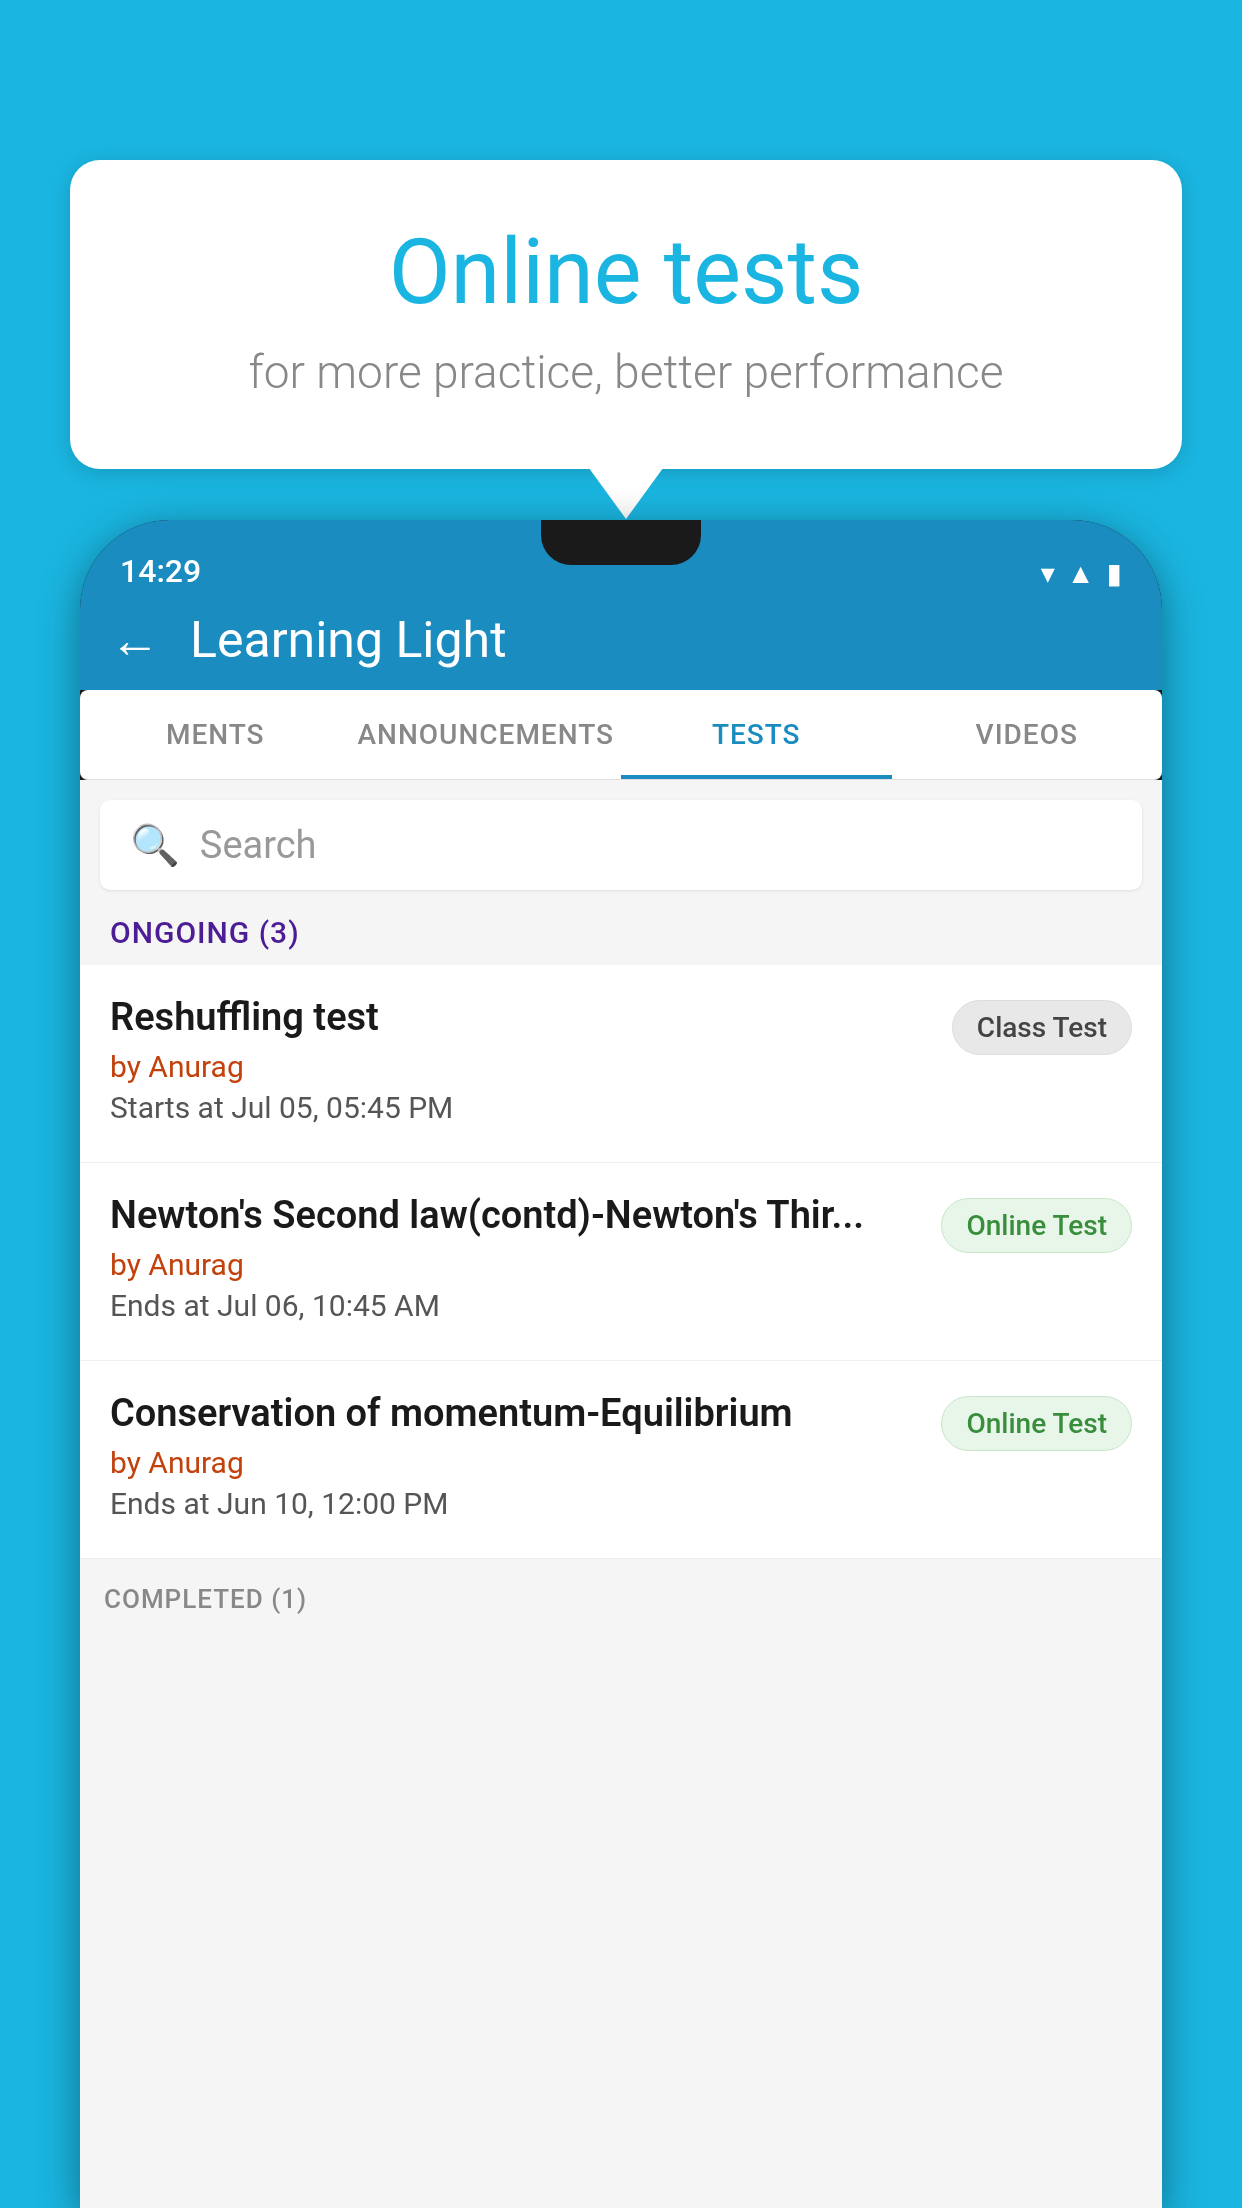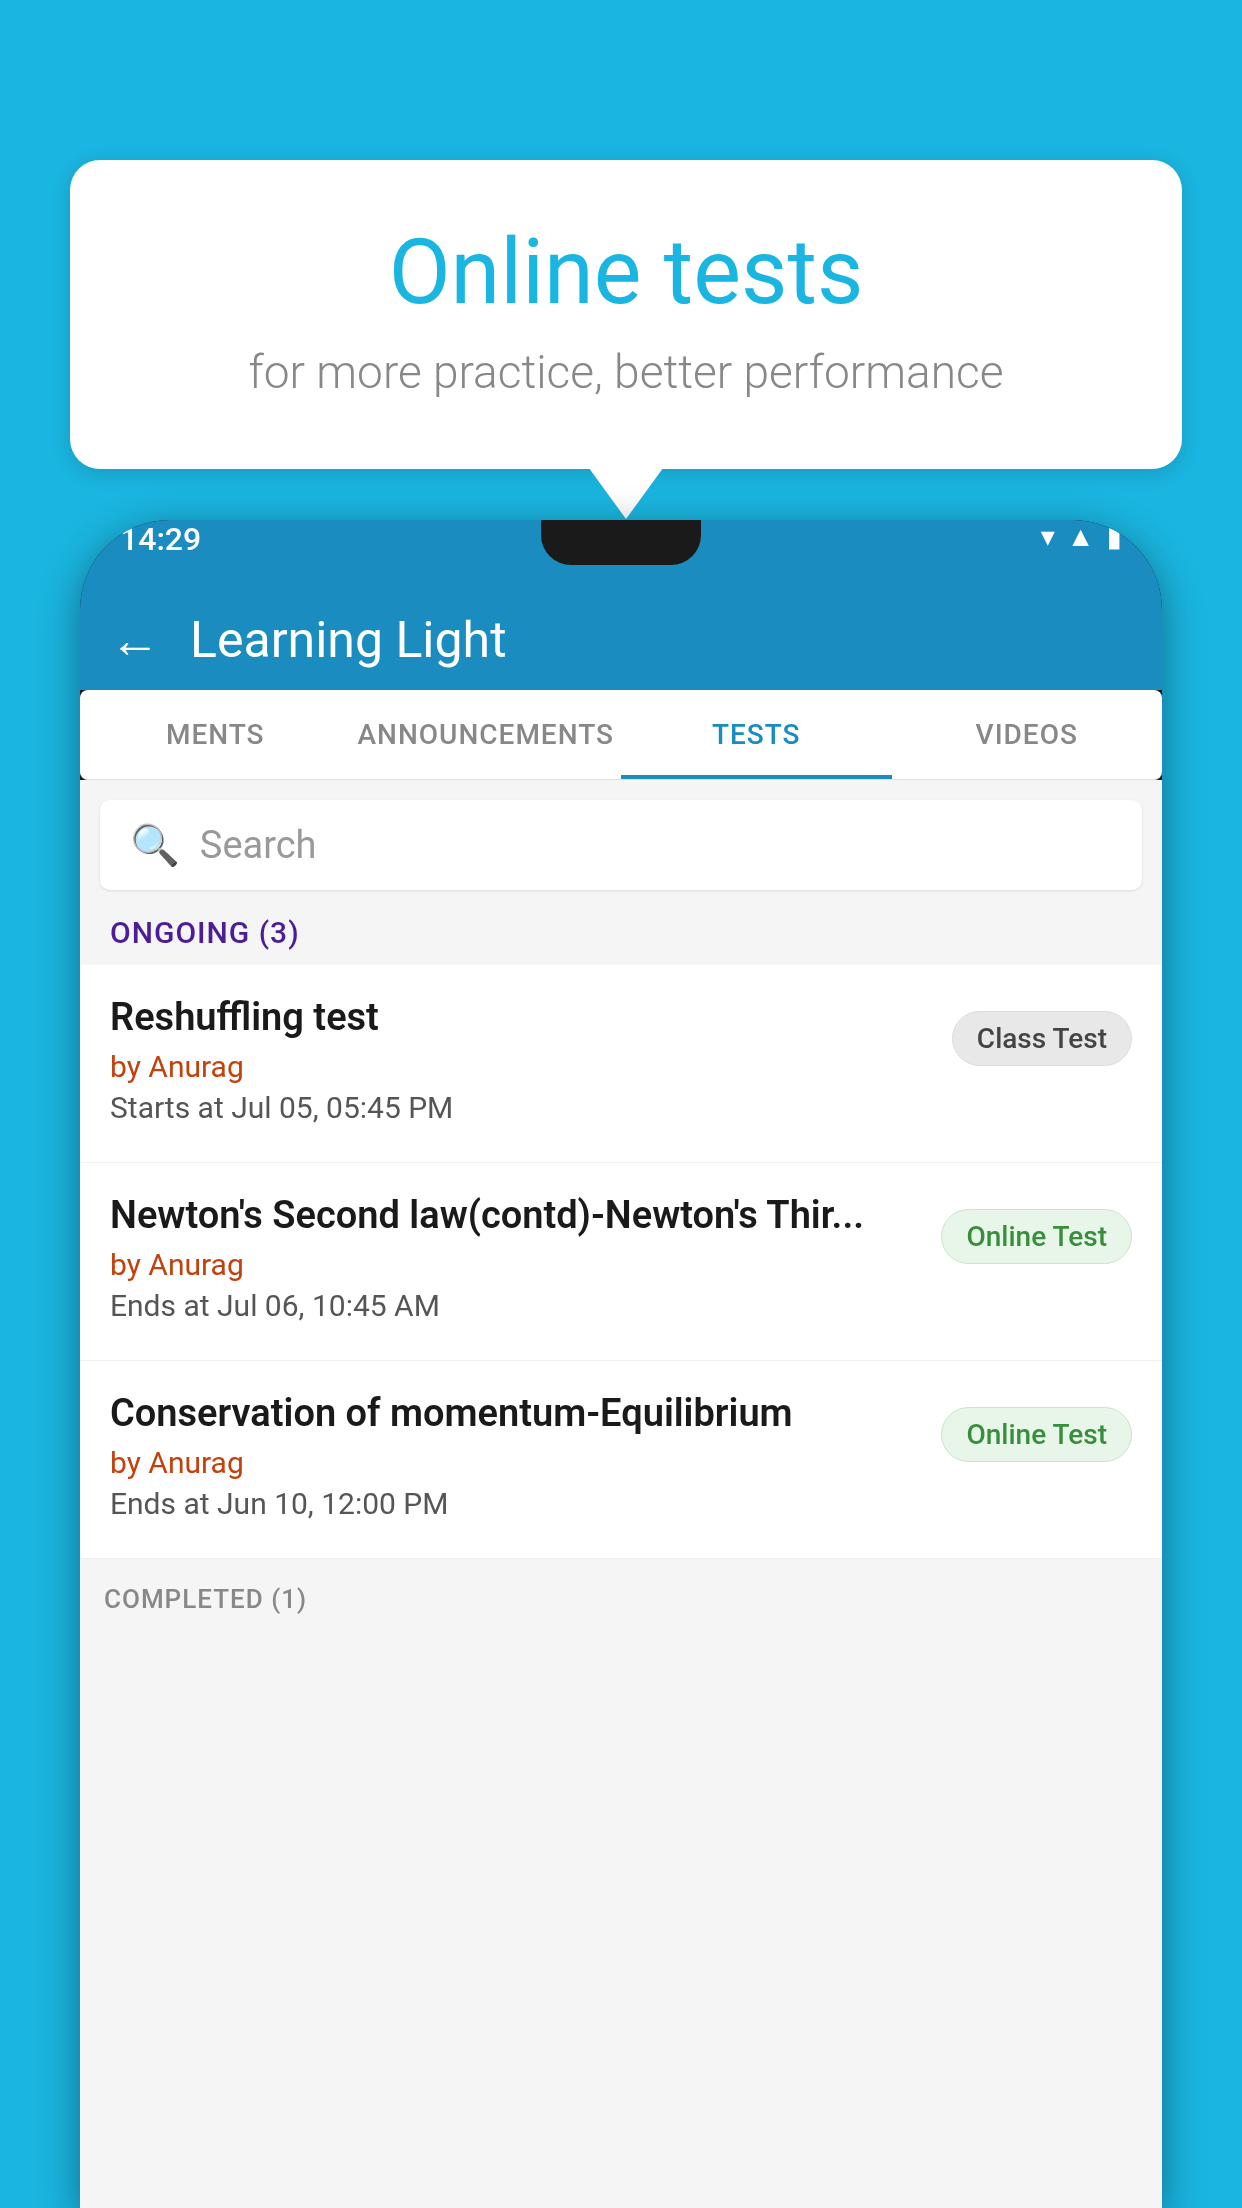--- a/index.html
+++ b/index.html
@@ -60,21 +60,21 @@
       border-radius: 90px 90px 0 0;
       overflow: hidden;
       box-shadow: 0 10px 40px rgba(0,0,0,0.4);
     }
 
     
     .status-bar {
       background: #1a8cbf;
       height: 70px;
       display: flex;
-      align-items: flex-start;
+      align-items: flex-end;
       justify-content: space-between;
       padding: 0 40px;
       position: relative;
     }
     .status-time {
       color: white;
       font-size: 32px;
       font-weight: 500;
     }
     .status-icons {
@@ -219,21 +219,21 @@
     .test-date {
       font-size: 30px;
       color: #555;
     }
     .test-badge {
       border-radius: 40px;
       padding: 10px 24px;
       font-size: 28px;
       font-weight: 500;
       white-space: nowrap;
-      margin-top: 16px;
+      margin-top: 5px;
     }
     .badge-class {
       background: #e8e8e8;
       color: #444;
       border: 1px solid #ddd;
     }
     .badge-online {
       background: #e8f5e9;
       color: #388e3c;
       border: 1px solid #c8e6c9;

